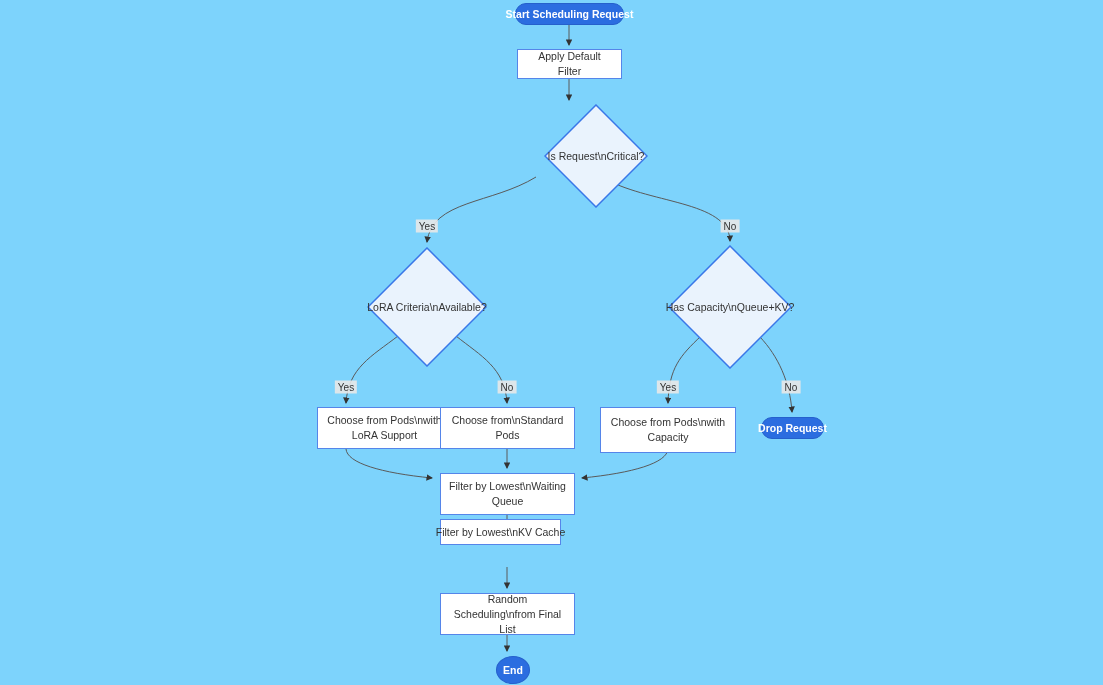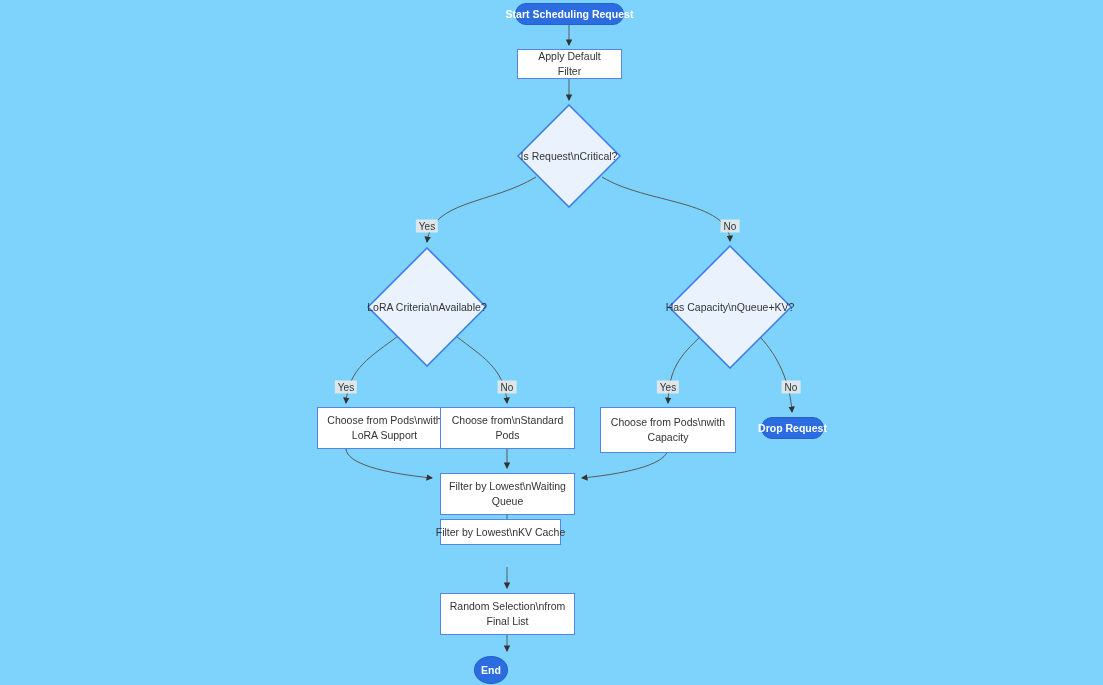--- a/index.html
+++ b/index.html
@@ -86,21 +86,21 @@
   </svg>
 
   <div class="node pill" style="left:515px;top:3px;width:109px;height:22px;">
     <span>Start Scheduling Request</span>
   </div>
 
   <div class="node rect" style="left:517px;top:49px;width:105px;height:30px;">
     <span>Apply Default Filter</span>
   </div>
 
-  <div class="node diamond" style="left:517px;top:104px;width:104px;height:104px;">
+  <div class="node diamond" style="left:544px;top:104px;width:104px;height:104px;">
     <svg viewBox="0 0 104 104">
       <polygon points="52,1 103,52 52,103 1,52" fill="#eaf3fd" stroke="#3a77e8" stroke-width="1.5"></polygon>
     </svg>
     <span class="dlabel">Is Request\nCritical?</span>
   </div>
 
   <div class="node diamond" style="left:367px;top:247px;width:120px;height:120px;">
     <svg viewBox="0 0 120 120">
       <polygon points="60,1 119,60 60,119 1,60" fill="#eaf3fd" stroke="#3a77e8" stroke-width="1.5"></polygon>
     </svg>
@@ -132,24 +132,24 @@
 
   <div class="node rect" style="left:440px;top:473px;width:135px;height:42px;">
     <span>Filter by Lowest\nWaiting Queue</span>
   </div>
 
   <div class="node rect nowrap" style="left:440px;top:519px;width:121px;height:26px;">
     <span>Filter by Lowest\nKV Cache</span>
   </div>
 
   <div class="node rect" style="left:440px;top:593px;width:135px;height:42px;">
-    <span>Random Selection\nfrom Final List</span>
+    <span>Random Scheduling\nfrom Final List</span>
   </div>
 
-  <div class="node ellipse" style="left:474px;top:656px;width:34px;height:28px;text-align:center;">
+  <div class="node ellipse" style="left:496px;top:656px;width:34px;height:28px;text-align:center;">
     <span>End</span>
   </div>
 
   <div class="elabel" style="left:427px;top:226px;">Yes</div>
   <div class="elabel" style="left:730px;top:226px;">No</div>
   <div class="elabel" style="left:346px;top:387px;">Yes</div>
   <div class="elabel" style="left:507px;top:387px;">No</div>
   <div class="elabel" style="left:668px;top:387px;">Yes</div>
   <div class="elabel" style="left:791px;top:387px;">No</div>
 

